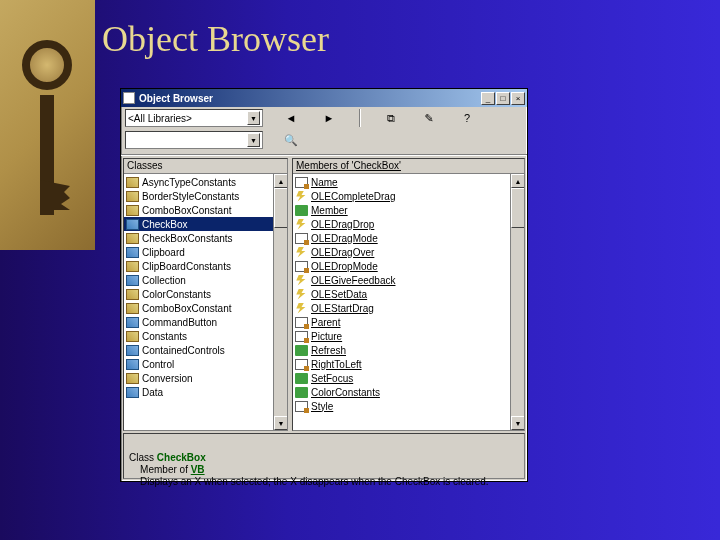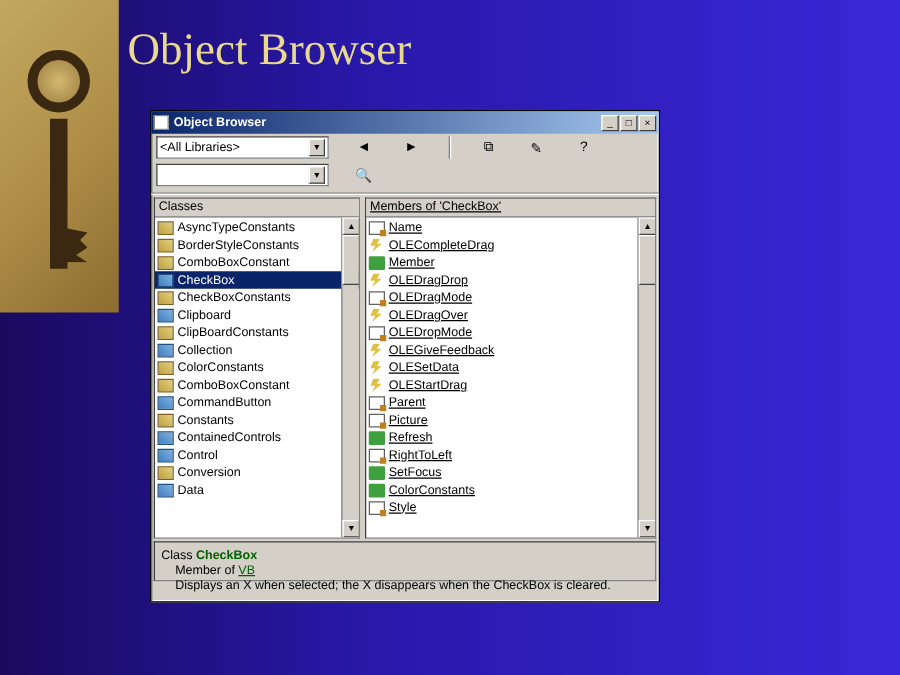--- a/index.html
+++ b/index.html
@@ -135,26 +135,26 @@
   .ic-event{background:#e0c040;clip-path:polygon(30% 0,70% 0,50% 40%,80% 40%,20% 100%,40% 55%,10% 55%);}
   .scrollbar{
     position:absolute;right:0;top:0;bottom:0;width:14px;
     background:#d4d0c8;
     border-left:1px solid #808080;
   }
   .sb-btn{width:14px;height:14px;background:#d4d0c8;border:1px solid #fff;border-right-color:#404040;border-bottom-color:#404040;font-size:7px;display:flex;align-items:center;justify-content:center;}
   .sb-btn.bot{position:absolute;bottom:0;}
   .sb-thumb{position:absolute;top:14px;width:14px;height:40px;background:#d4d0c8;border:1px solid #fff;border-right-color:#404040;border-bottom-color:#404040;}
   .detail{
-    height:32px;margin:0 2px 2px 2px;
+    height:46px;margin:0 2px 2px 2px;
     border:1px solid #808080;border-top-color:#404040;border-left-color:#404040;
-    background:#d4d0c8;padding:5px 5px;font-size:10px;line-height:12px;
+    background:#d4d0c8;padding:18px 5px;font-size:10px;line-height:12px;
   }
   .detail .cls{color:#006000;font-weight:bold;}
-  .detail .lib{color:#006000;font-weight:normal;text-decoration:underline;}
+  .detail .lib{color:#006000;font-weight:bold;text-decoration:underline;}
 </style>
 </head>
 <body>
 
 <div class="key-img">
   <div class="key-shape"></div>
   <div class="key-stem"></div>
   <div class="key-teeth"></div>
 </div>
 

